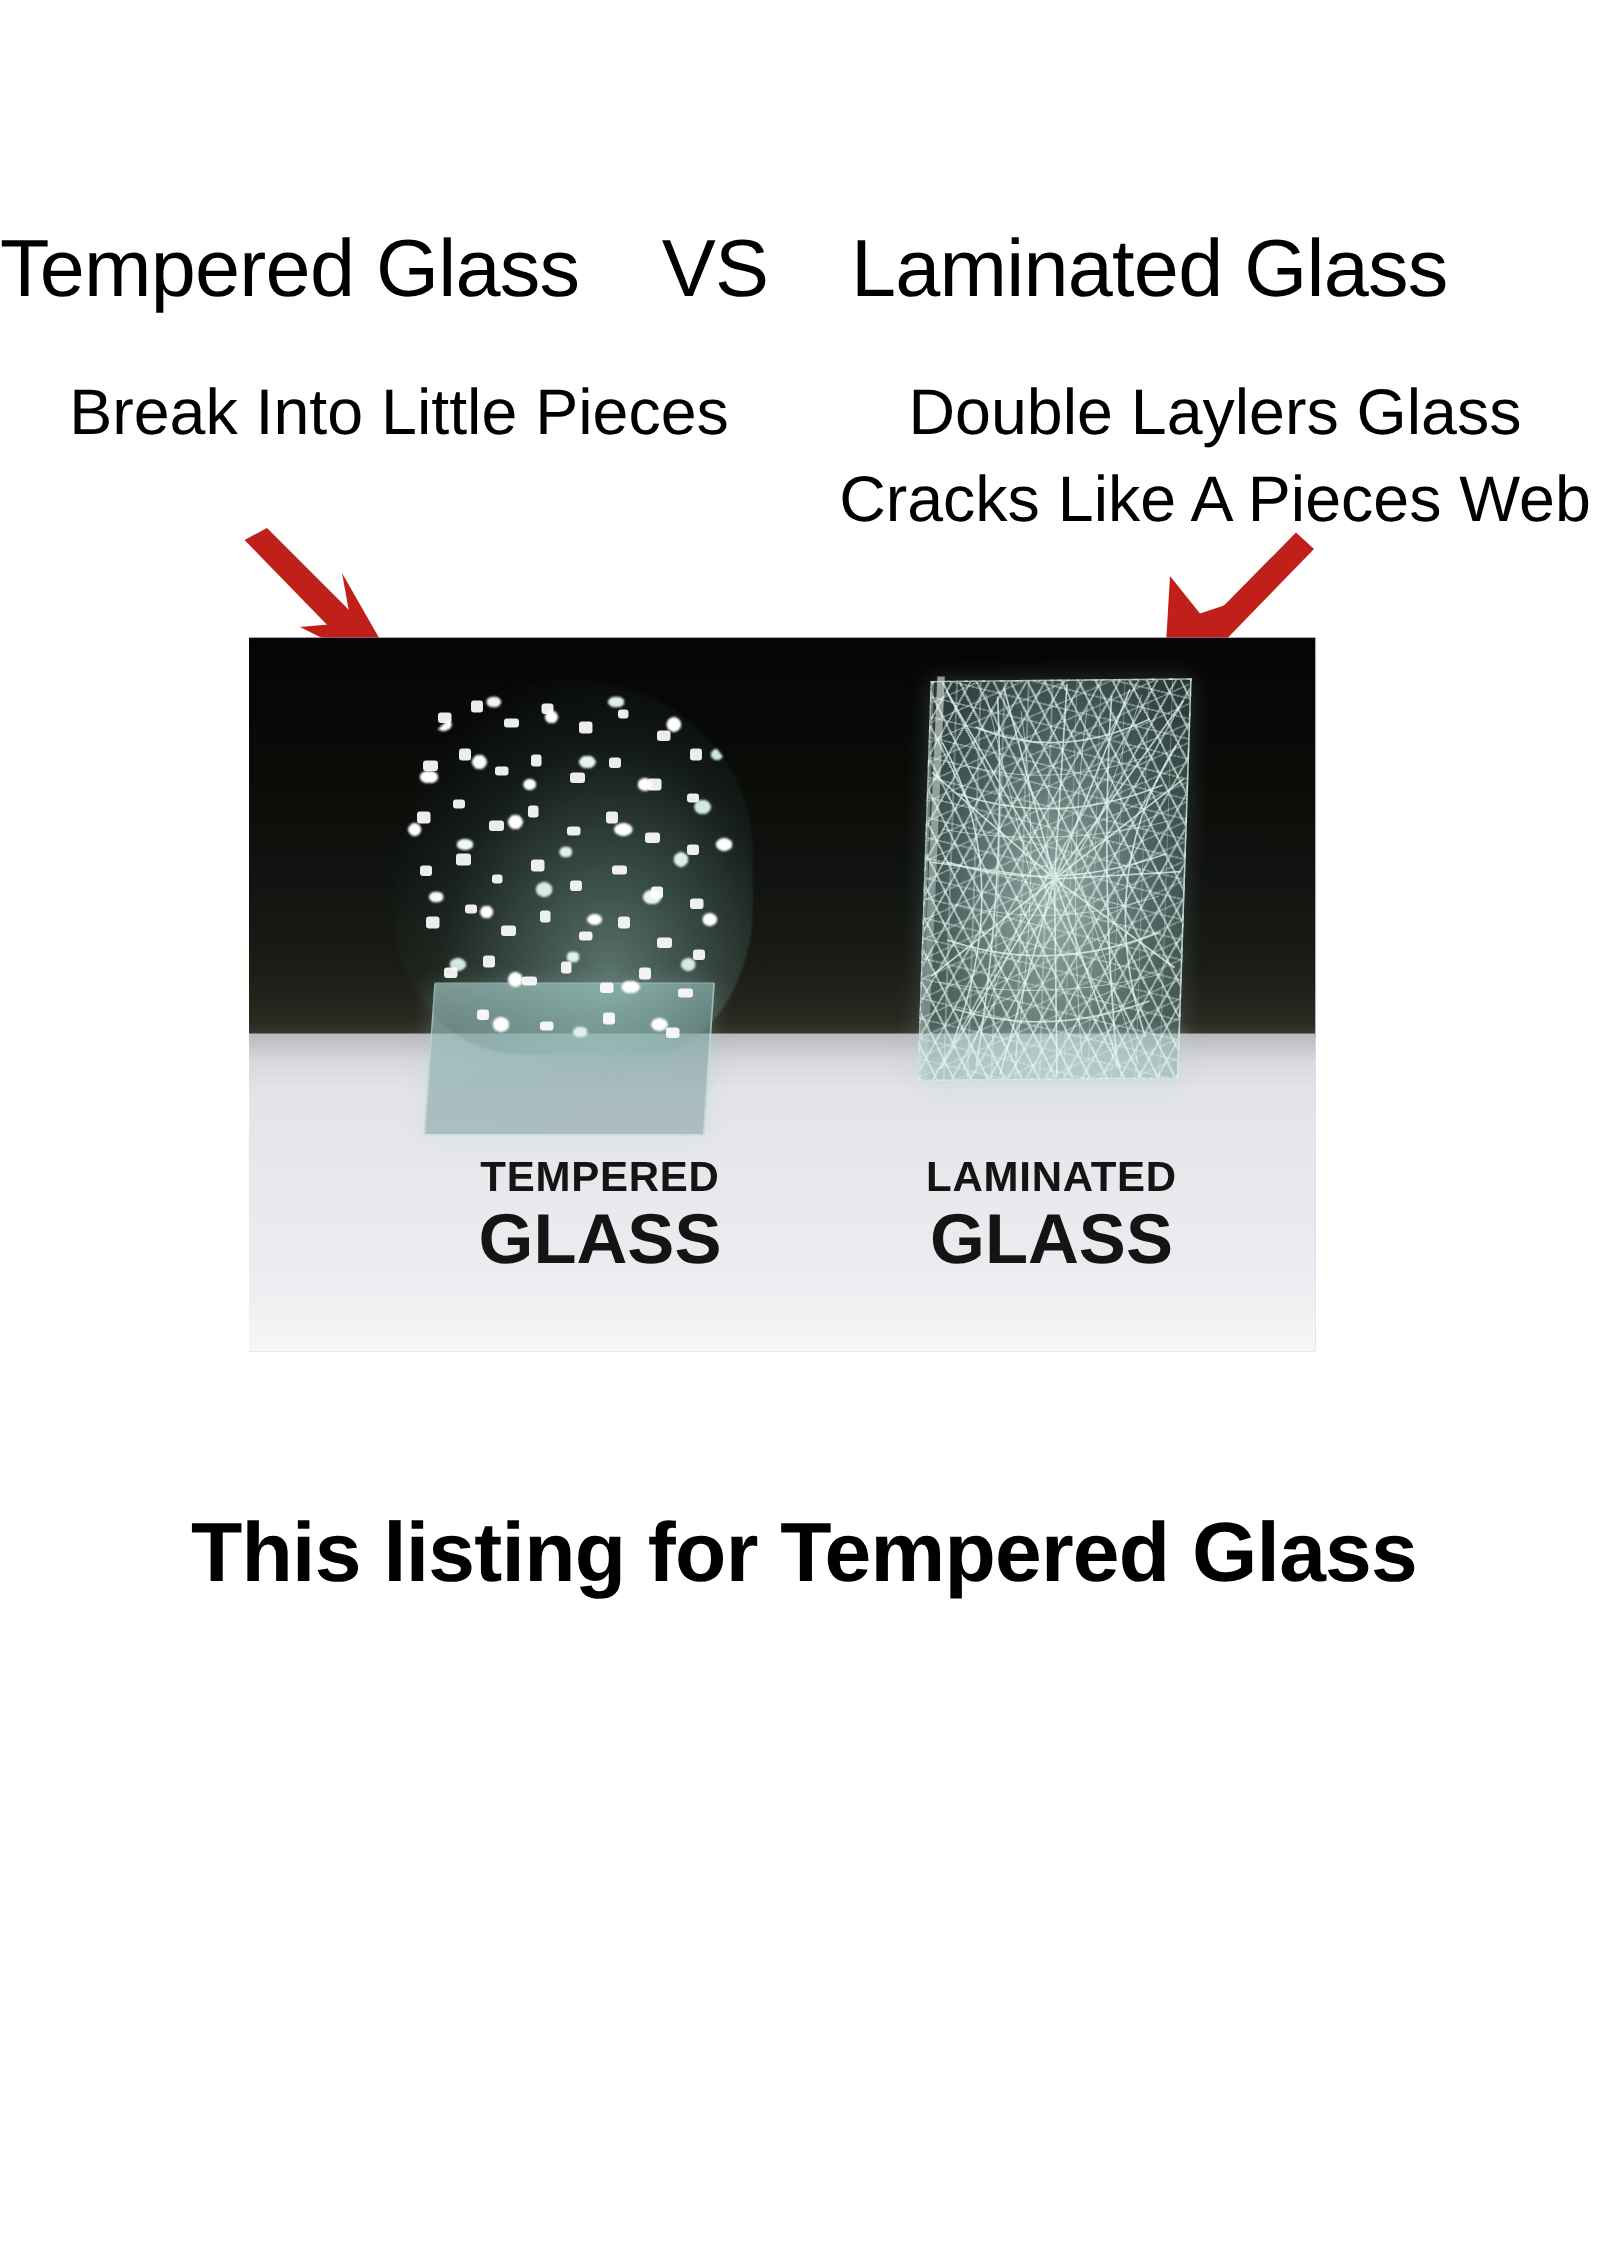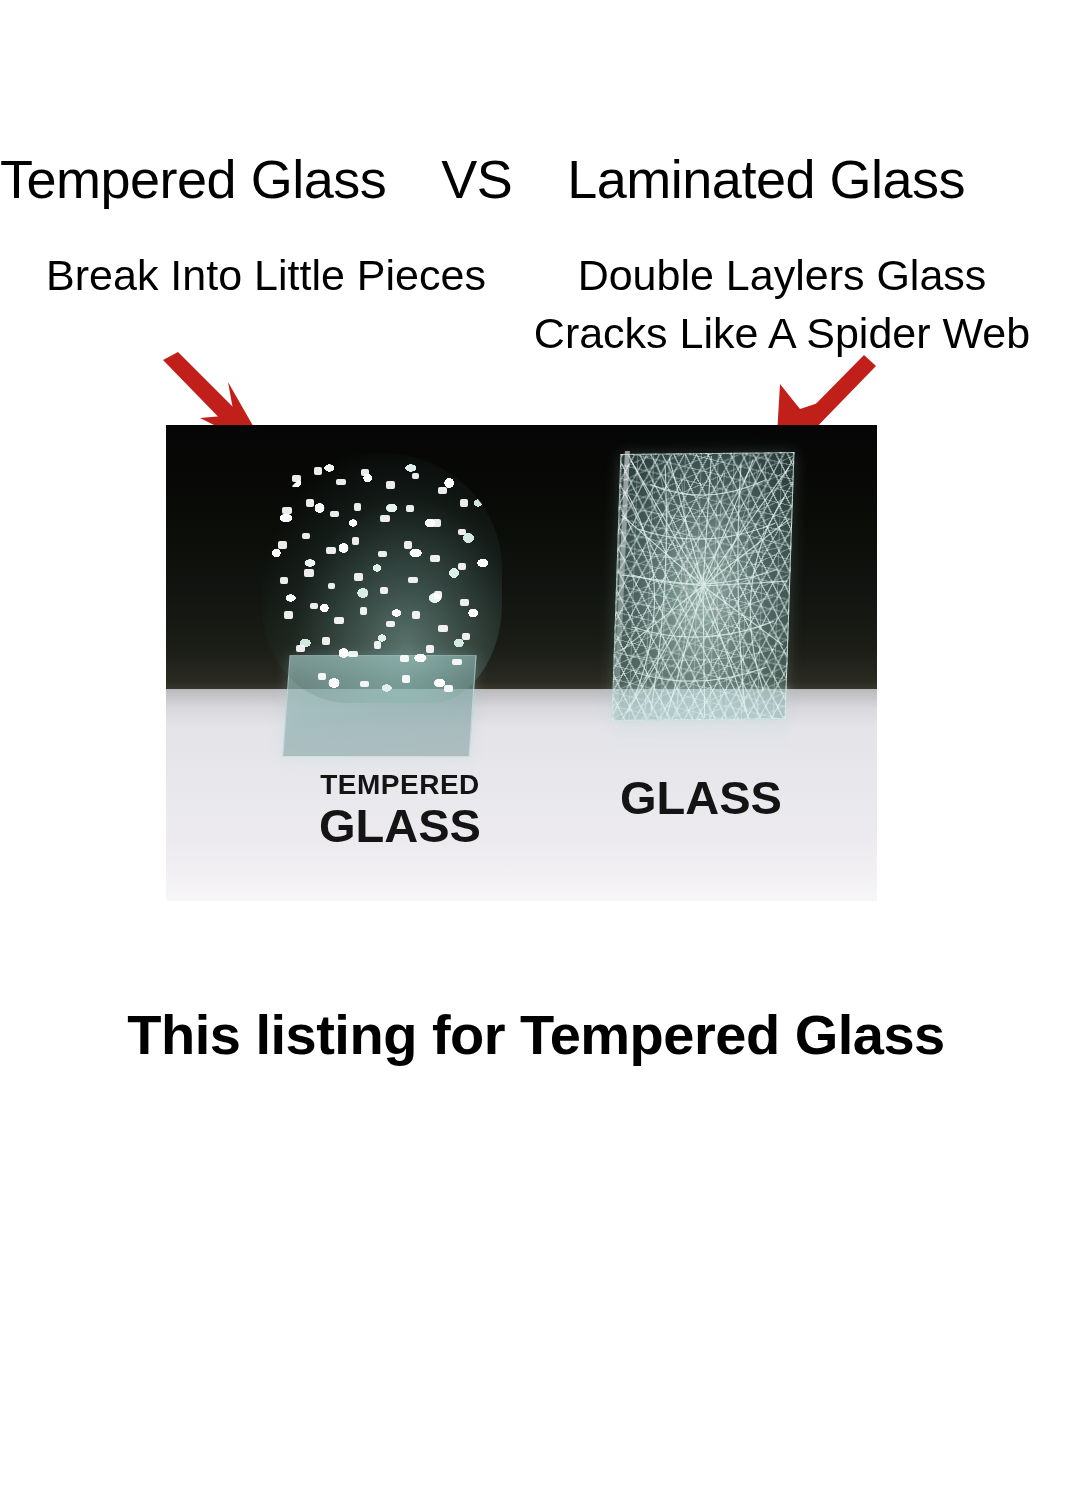--- a/index.html
+++ b/index.html
@@ -42,21 +42,21 @@
     position: absolute;
     top: 0;
     text-align: center;
     font-size: 43px;
     line-height: 58px;
     font-weight: 400;
     color: #000000;
     white-space: nowrap;
   }
   .cap-left  { left: 6px;  width: 520px; }
-  .cap-right { left: 520px; width: 524px; }
+  .cap-right { left: 548px; width: 524px; }
   .cap-line { display: block; }
 
   
   .arrow-svg {
     position: absolute;
     overflow: visible;
   }
   .arrow-left-wrap  { left: 150px; top: 352px; width: 130px; height: 110px; }
   .arrow-right-wrap { left: 768px; top: 352px; width: 110px; height: 110px; }
 
@@ -242,21 +242,21 @@
 </div>
 
 <div class="captions">
 
   <div class="cap-col cap-left">
     <span class="cap-line">Break Into Little Pieces</span>
   </div>
 
   <div class="cap-col cap-right">
     <span class="cap-line">Double Laylers Glass</span>
-    <span class="cap-line">Cracks Like A Spider Web</span>
+    <span class="cap-line">Cracks Like A Pieces Web</span>
   </div>
 
 </div>
 
 <svg class="arrow-svg arrow-left-wrap" viewBox="0 0 130 110" aria-hidden="true">
   <g fill="#C1201A">
     <path d="M13,8 L28,0 L100,72 L85,82 Z"></path>
     <path d="M118,100 L50,66 L84,63 L78,30 Z"></path>
   </g>
 </svg>
@@ -354,18 +354,19 @@
     </svg>
   </div>
   <div class="lam-edge-hi"></div>
 
   <div class="photo-label pl-tempered">
     <span class="pl-small">TEMPERED</span>
     <span class="pl-big">GLASS</span>
   </div>
 
   <div class="photo-label pl-laminated">
+    <span class="pl-small">LAMINATED</span>
     <span class="pl-big">GLASS</span>
   </div>
 
 </div>
 
 <div class="footer-line">This listing for Tempered Glass</div>
 
 </body></html>

